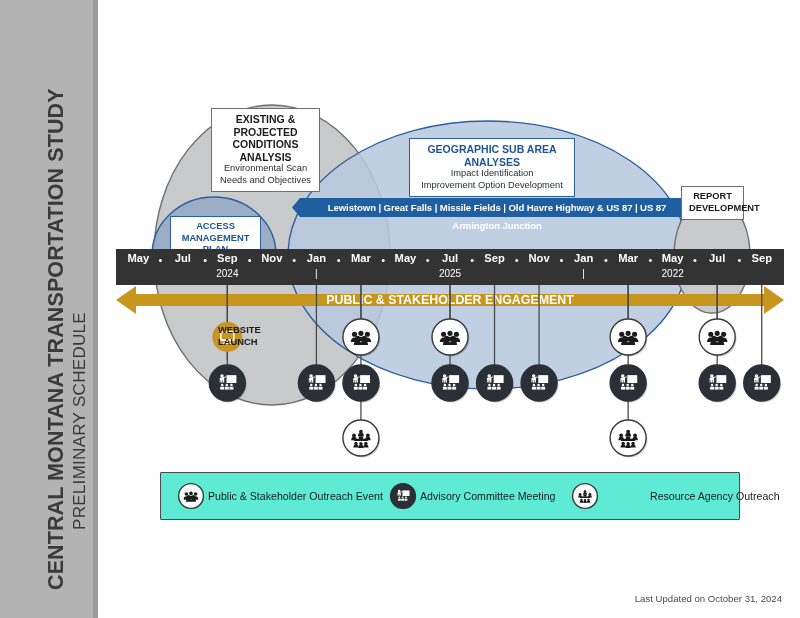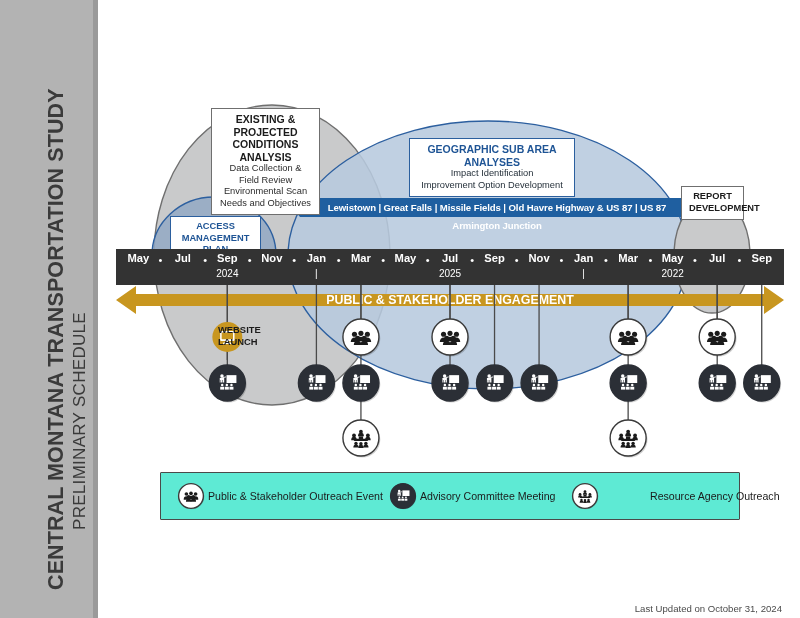--- a/index.html
+++ b/index.html
@@ -62,21 +62,21 @@
   
   #website-label{position:absolute;left:218px;top:324px;width:60px;
     font-size:9.4px;font-weight:bold;color:#1b1b1b;line-height:12px;}
 
   
   #legend{position:absolute;left:160px;top:472px;width:578px;height:46px;
           border:1.5px solid #4a4a4a;border-radius:1px;background:#5eead4;}
   .lg-item{position:absolute;top:10px;height:26px;display:flex;align-items:center;}
   .lg-item .lbl{font-size:10.6px;color:#1b1b1b;margin-left:3px;white-space:nowrap;}
 
-  #footer-note{position:absolute;right:18px;top:593px;font-size:9.6px;color:#4a4a4a;margin-top:10px;}
+  #footer-note{position:absolute;right:18px;top:593px;font-size:9.6px;color:#4a4a4a;}
 </style>
 </head>
 <body>
 
 <div id="title-band">
   <div class="edge"></div>
   <div class="vert-wrap">
     <div class="vert-text" id="main-title">CENTRAL MONTANA TRANSPORTATION STUDY</div>
     <div class="vert-text" id="sub-title">PRELIMINARY SCHEDULE</div>
   </div>
@@ -115,21 +115,20 @@
   <g clip-path="url(#clipBottom)">
     <ellipse cx="272" cy="255" rx="118" ry="150" fill="#c9cacb" stroke="#6f6f6f" stroke-width="1.4"></ellipse>
     <ellipse cx="488" cy="255" rx="200" ry="134" fill="#b7cade" fill-opacity="0.88" stroke="#2c5f9f" stroke-width="1.4"></ellipse>
     <ellipse cx="712" cy="255" rx="38" ry="58" fill="#c9cacb" stroke="#6f6f6f" stroke-width="1.4"></ellipse>
   </g>
 </svg>
 
 <div class="phase-box" id="box-existing">
   <div class="hd">EXISTING &amp; PROJECTED</div>
   <div class="hd">CONDITIONS ANALYSIS</div>
-  <div class="ln">Data Collection &amp; Field Review</div>
   <div class="ln">Environmental Scan</div>
   <div class="ln">Needs and Objectives</div>
 </div>
 
 <div class="phase-box blue" id="box-geo">
   <div class="hd">GEOGRAPHIC SUB AREA ANALYSES</div>
   <div class="ln">Impact Identification</div>
   <div class="ln">Improvement Option Development</div>
 </div>
 

